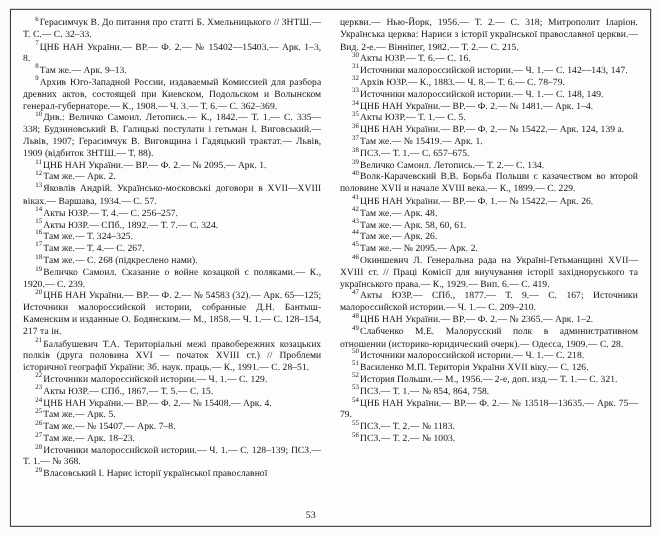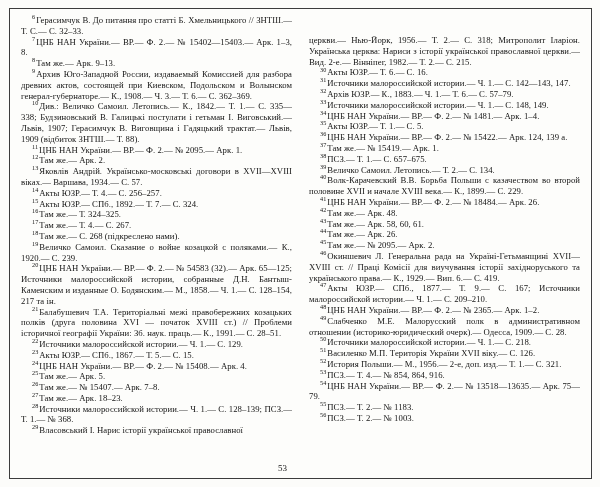--- a/index.html
+++ b/index.html
@@ -27,21 +27,21 @@
     overflow: hidden;
   }
   .note {
     margin: 0;
     font-size: 8.7px;
     line-height: 10.8px;
     text-align: justify;
     text-indent: 11px;
     letter-spacing: 0.05px;
   }
-  .note.cont { text-indent: 0; margin-top: 20px; }
+  .note.cont { text-indent: 0; }
   sup.num {
     font-size: 6.2px;
     line-height: 0;
     margin-right: 1px;
   }
   .page-number {
     position: absolute;
     bottom: 1px;
     right: 5px;
     font-size: 9px;
@@ -79,40 +79,40 @@
         <p class="note"><sup class="num">28</sup><span>Источники малороссийской истории.— Ч. 1.— С. 128–139; ПСЗ.— Т. 1.— № 368.</span></p>
         <p class="note"><sup class="num">29</sup><span>Власовський І. Нарис історії української православної</span></p>
       </div>
     <div class="page-number">53</div>
   </div>
   <div class="page">
     <div id="notes-right">
         <p class="note cont"><span>церкви.— Нью-Йорк, 1956.— Т. 2.— С. 318; Митрополит Іларіон. Українська церква: Нариси з історії української православної церкви.— Вид. 2-е.— Вінніпег, 1982.— Т. 2.— С. 215.</span></p>
         <p class="note"><sup class="num">30</sup><span>Акты ЮЗР.— Т. 6.— С. 16.</span></p>
         <p class="note"><sup class="num">31</sup><span>Источники малороссийской истории.— Ч. 1.— С. 142—143, 147.</span></p>
-        <p class="note"><sup class="num">32</sup><span>Архів ЮЗР.— К., 1883.— Ч. 1.— Т. 6.— С. 57–79.</span></p>
+        <p class="note"><sup class="num">32</sup><span>Архів ЮЗР.— К., 1883.— Ч. 8.— Т. 6.— С. 78–79.</span></p>
         <p class="note"><sup class="num">33</sup><span>Источники малороссийской истории.— Ч. 1.— С. 148, 149.</span></p>
         <p class="note"><sup class="num">34</sup><span>ЦНБ НАН України.— ВР.— Ф. 2.— № 1481.— Арк. 1–4.</span></p>
         <p class="note"><sup class="num">35</sup><span>Акты ЮЗР.— Т. 1.— С. 5.</span></p>
         <p class="note"><sup class="num">36</sup><span>ЦНБ НАН України.— ВР.— Ф. 2.— № 15422.— Арк. 124, 139 а.</span></p>
         <p class="note"><sup class="num">37</sup><span>Там же.— № 15419.— Арк. 1.</span></p>
         <p class="note"><sup class="num">38</sup><span>ПСЗ.— Т. 1.— С. 657–675.</span></p>
         <p class="note"><sup class="num">39</sup><span>Величко Самоил. Летопись.— Т. 2.— С. 134.</span></p>
         <p class="note"><sup class="num">40</sup><span>Волк-Карачевский В.В. Борьба Польши с казачеством во второй половине XVII и начале XVIII века.— К., 1899.— С. 229.</span></p>
-        <p class="note"><sup class="num">41</sup><span>ЦНБ НАН України.— ВР.— Ф. 2.— № 18484.— Арк. 26.</span></p>
+        <p class="note"><sup class="num">41</sup><span>ЦНБ НАН України.— ВР.— Ф. 1.— № 15422.— Арк. 26.</span></p>
         <p class="note"><sup class="num">42</sup><span>Там же.— Арк. 48.</span></p>
         <p class="note"><sup class="num">43</sup><span>Там же.— Арк. 58, 60, 61.</span></p>
         <p class="note"><sup class="num">44</sup><span>Там же.— Арк. 26.</span></p>
         <p class="note"><sup class="num">45</sup><span>Там же.— № 2095.— Арк. 2.</span></p>
         <p class="note"><sup class="num">46</sup><span>Окиншевич Л. Генеральна рада на Україні-Гетьманщині XVII—XVIII ст. // Праці Комісії для виучування історії західноруського та українського права.— К., 1929.— Вип. 6.— С. 419.</span></p>
         <p class="note"><sup class="num">47</sup><span>Акты ЮЗР.— СПб., 1877.— Т. 9.— С. 167; Источники малороссийской истории.— Ч. 1.— С. 209–210.</span></p>
         <p class="note"><sup class="num">48</sup><span>ЦНБ НАН України.— ВР.— Ф. 2.— № 2365.— Арк. 1–2.</span></p>
         <p class="note"><sup class="num">49</sup><span>Слабченко М.Е. Малорусский полк в административном отношении (историко-юридический очерк).— Одесса, 1909.— С. 28.</span></p>
         <p class="note"><sup class="num">50</sup><span>Источники малороссийской истории.— Ч. 1.— С. 218.</span></p>
         <p class="note"><sup class="num">51</sup><span>Василенко М.П. Територія України XVII віку.— С. 126.</span></p>
         <p class="note"><sup class="num">52</sup><span>История Польши.— М., 1956.— 2-е, доп. изд.— Т. 1.— С. 321.</span></p>
-        <p class="note"><sup class="num">53</sup><span>ПСЗ.— Т. 4.— № 854, 864, 916.</span></p>
+        <p class="note"><sup class="num">53</sup><span>ПСЗ.— Т. 1.— № 854, 864, 758.</span></p>
         <p class="note"><sup class="num">54</sup><span>ЦНБ НАН України.— ВР.— Ф. 2.— № 13518—13635.— Арк. 75—79.</span></p>
         <p class="note"><sup class="num">55</sup><span>ПСЗ.— Т. 2.— № 1183.</span></p>
         <p class="note"><sup class="num">56</sup><span>ПСЗ.— Т. 2.— № 1003.</span></p>
       </div>
   </div>
 </div>
 
 </body></html>

